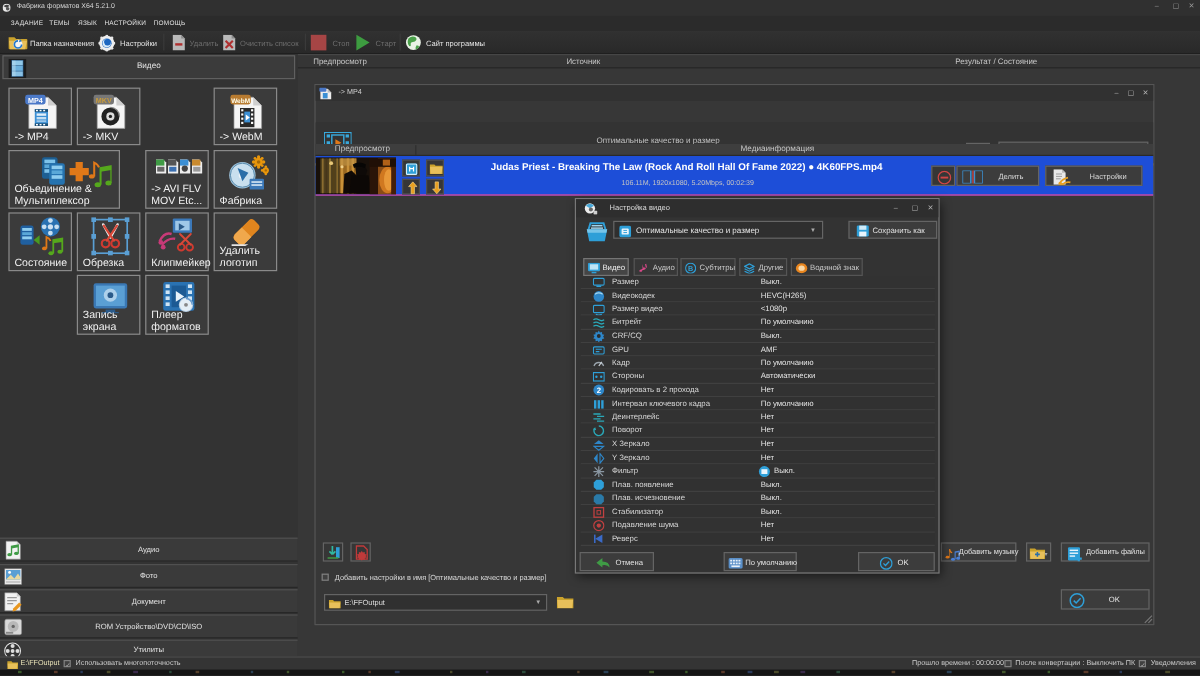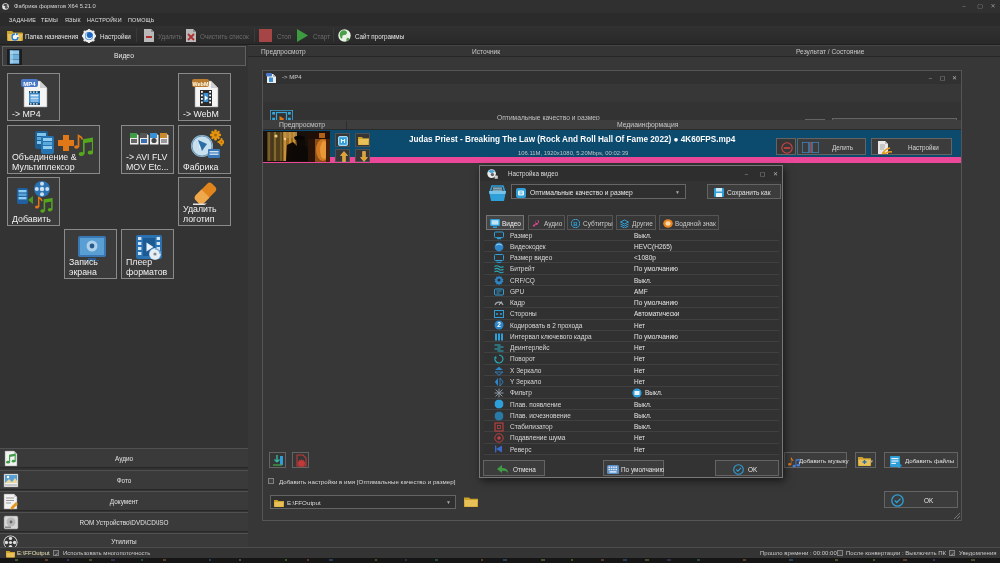--- a/index.html
+++ b/index.html
@@ -36,21 +36,21 @@
 
 #iwin{left:262px;top:70px;width:700px;height:451px;background:#373737;border:1px solid #555555}
 #iwin .tb{position:absolute;left:0;top:0;width:698px;height:13px;background:#313131}
 #iwin .tb .txt{position:absolute;left:19px;top:3px;font-size:6px;color:#cfcfcf}
 .iwbtn{position:absolute;color:#b2b2b2;font-size:6px;line-height:8px;text-align:center;width:9px}
 #itoolbar{position:absolute;left:0;top:31px;width:698px;height:36px;background:#333333;border-bottom:2px solid #eab308}
 .btn{position:absolute;background:#3e3e3e;border:1px solid #646464;color:#e8e8e8}
 .btn span,#app span{white-space:nowrap}
 #colhdr{position:absolute;left:0;top:49px;width:698px;height:10px;background:#3e3e3e;border-bottom:1px solid #2a2a2a}
 #colhdr span{position:absolute;top:1px;font-size:6.8px;color:#c6c6c6}
-#filerow{position:absolute;left:0;top:59px;width:698px;height:33px;background:#0c4a6e;border-bottom:6px solid #ec4899}
+#filerow{position:absolute;left:0;top:59px;width:698px;height:33px;background:#1d4ed8;border-bottom:1px solid #ec4899}
 
 #dlg{left:479px;top:165px;width:304px;height:313px;background:#333333;border:1px solid #787878;box-shadow:2px 3px 8px rgba(0,0,0,.55)}
 #dlg .tb{position:absolute;left:0;top:0;width:302px;height:15px;background:#2e2e2e}
 #dlg .tb .txt{position:absolute;left:28px;top:4px;font-size:6.3px;color:#dadada}
 .drow{position:absolute;left:4px;width:295px;height:11.27px;border-bottom:1px solid #404040;background:#323232}
 .drow .lt{position:absolute;left:26px;top:2px;font-size:6.5px;color:#d8d8d8}
 .drow .vt{position:absolute;left:150px;top:2px;font-size:6.5px;color:#e4e4e4}
 .tab{position:absolute;top:49px;height:15px;white-space:nowrap;background:#373737;border:1px solid #555555;font-size:6.5px;color:#c9c9c9}
 .tab .tt{position:absolute;left:15px;top:4px}
 </style></head>
@@ -161,20 +161,33 @@
             <rect x="16" y="14.5" width="1.6" height="1.2"></rect>
             <rect x="10" y="26.3" width="1.6" height="1.2"></rect>
             <rect x="13" y="26.3" width="1.6" height="1.2"></rect>
             <rect x="16" y="26.3" width="1.6" height="1.2"></rect>
             <rect x="10.5" y="17.5" width="8" height="2" opacity=".85"></rect>
             <rect x="10.5" y="20.5" width="8" height="2" opacity=".7"></rect>
             <rect x="10.5" y="23.2" width="8" height="1.6" opacity=".5"></rect>
           </g>
         </svg>
       <span class="lbl">-&gt; MP4</span>
+      </div>
+    <div class="tile" style="left:64px;top:28px;width:53px;height:48px">
+      <svg class="po" style="left:12px;top:3px" width="30" height="32">
+          <path d="M4 4 h16 l7 7 v19 H4 Z" fill="#f5f5f5" stroke="#999" stroke-width=".6"></path>
+          <path d="M20 4 l7 7 h-7 z" fill="#cfcfcf"></path>
+          <rect x="1" y="2" width="17" height="8" rx="2" fill="#777"></rect>
+          <text x="9.5" y="8.5" font-size="6" font-weight="bold" fill="#c89b3c" text-anchor="middle">MKV</text>
+          <circle cx="15" cy="20" r="7.5" fill="#222"></circle>
+          <circle cx="15" cy="20" r="3.4" fill="#ddd"></circle>
+          <circle cx="15" cy="20" r="1.4" fill="#222"></circle>
+          <path d="M15 12.5 A7.5 7.5 0 0 1 22.5 20" fill="none" stroke="#888" stroke-width="1"></path>
+        </svg>
+      <span class="lbl">-&gt; MKV</span>
       </div>
     <div class="tile" style="left:178px;top:28px;width:53px;height:48px">
       <svg class="po" style="left:12px;top:3px" width="30" height="32">
           <path d="M4 4 h16 l7 7 v19 H4 Z" fill="#f5f5f5" stroke="#999" stroke-width=".6"></path>
           <path d="M20 4 l7 7 h-7 z" fill="#cfcfcf"></path>
           <rect x="1" y="2" width="17" height="8" rx="2" fill="#b87b30"></rect>
           <text x="9.5" y="8.5" font-size="5.4" font-weight="bold" fill="#ffe" text-anchor="middle">WebM</text>
           <rect x="9" y="13" width="12" height="16" fill="#2a2a2a"></rect>
           <g fill="#fff">
             <rect x="10" y="14" width="1.8" height="1.8"></rect>
@@ -291,21 +304,55 @@
             <ellipse cx="22" cy="27" rx="2" ry="1.6"></ellipse>
             <path d="M23.7 27 V17.5 q2.6 1 3.4 3.4" stroke="#e07818" stroke-width="1.5" fill="none"></path>
           </g>
           <g fill="#55a81c">
             <ellipse cx="27.5" cy="31" rx="2.2" ry="1.7"></ellipse>
             <ellipse cx="35" cy="29.8" rx="2.2" ry="1.7"></ellipse>
             <path d="M29.4 31 V20 L36.9 18.8 v11" stroke="#55a81c" stroke-width="1.5" fill="none"></path>
             <path d="M29.4 20 L36.9 18.8 l0 2.8 -7.5 1.2z"></path>
           </g>
         </svg>
-      <span class="lbl">Добавить</span>
+      <span class="lbl">Состояние</span>
+      </div>
+    <div class="tile" style="left:64px;top:131.5px;width:53px;height:49px">
+      <svg class="po" style="left:11px;top:3px" width="32" height="32">
+          <rect x="2" y="2" width="28" height="28" fill="none" stroke="#5a9fd4" stroke-width="1.4"></rect>
+          <g fill="#5a9fd4">
+            <rect x="0" y="0" width="4" height="4"></rect>
+            <rect x="28" y="0" width="4" height="4"></rect>
+            <rect x="0" y="28" width="4" height="4"></rect>
+            <rect x="28" y="28" width="4" height="4"></rect>
+            <rect x="14" y="0" width="4" height="4"></rect>
+            <rect x="14" y="28" width="4" height="4"></rect>
+            <rect x="0" y="14" width="4" height="4"></rect>
+            <rect x="28" y="14" width="4" height="4"></rect>
+          </g>
+          <path d="M10 6 L16 17 M22 6 L16 17" stroke="#eee" stroke-width="2" stroke-linecap="round"></path>
+          <circle cx="12" cy="22" r="3.2" fill="none" stroke="#d03a30" stroke-width="1.8"></circle>
+          <circle cx="20" cy="22" r="3.2" fill="none" stroke="#d03a30" stroke-width="1.8"></circle>
+          <path d="M10.5 7 L19 19.5 M21.5 7 L13 19.5" stroke="#d84838" stroke-width="1.8" stroke-linecap="round"></path>
+        </svg>
+      <span class="lbl">Обрезка</span>
+      </div>
+    <div class="tile" style="left:121px;top:131.5px;width:53px;height:49px">
+      <svg class="po" style="left:8px;top:3px" width="38" height="30">
+          <rect x="14" y="1" width="16" height="12" rx="1" fill="#3b78b8"></rect>
+          <rect x="16" y="3" width="12" height="8" fill="#9fc8e8"></rect>
+          <path d="M19 5 l5 3 -5 3z" fill="#2a5a8a"></path>
+          <path d="M3 20 q4 -8 10 -6 M5 23 q5 -6 11 -5" stroke="#c83a78" stroke-width="2" fill="none"></path>
+          <circle cx="4" cy="21" r="2" fill="#c83a78"></circle>
+          <circle cx="6" cy="25" r="2" fill="#c83a78"></circle>
+          <circle cx="21" cy="25" r="2.8" fill="none" stroke="#d03a30" stroke-width="1.6"></circle>
+          <circle cx="28" cy="25" r="2.8" fill="none" stroke="#d03a30" stroke-width="1.6"></circle>
+          <path d="M20 14 L29 23 M29 14 L20 23" stroke="#d84838" stroke-width="1.6" stroke-linecap="round"></path>
+        </svg>
+      <span class="lbl">Клипмейкер</span>
       </div>
     <div class="tile" style="left:178px;top:131.5px;width:53px;height:49px">
       <svg class="po" style="left:13px;top:2px" width="28" height="25">
           <path d="M3.5 15.5 L15.5 3.5 q1.8 -1.8 4.4 0 l3.5 3.5 q1.8 1.8 0 4.4 L11.4 23.4 q-1.8 1.8 -4.4 0 l-3.5 -3.5 q-1.8 -1.8 0 -4.4" fill="#e0851e"></path>
           <path d="M3.5 15.5 L9.5 9.5 l8 8 -6 6 q-1.8 1.8 -4.4 0 l-3.5 -3.5 q-1.8 -1.8 0 -4.4" fill="#f0a84c"></path>
           <path d="M1 23.5 h14 l-3.5 2 H1 Z" fill="#e4e4e4"></path>
         </svg>
       <span class="lbl">Удалить<br>логотип</span>
       </div>
 

